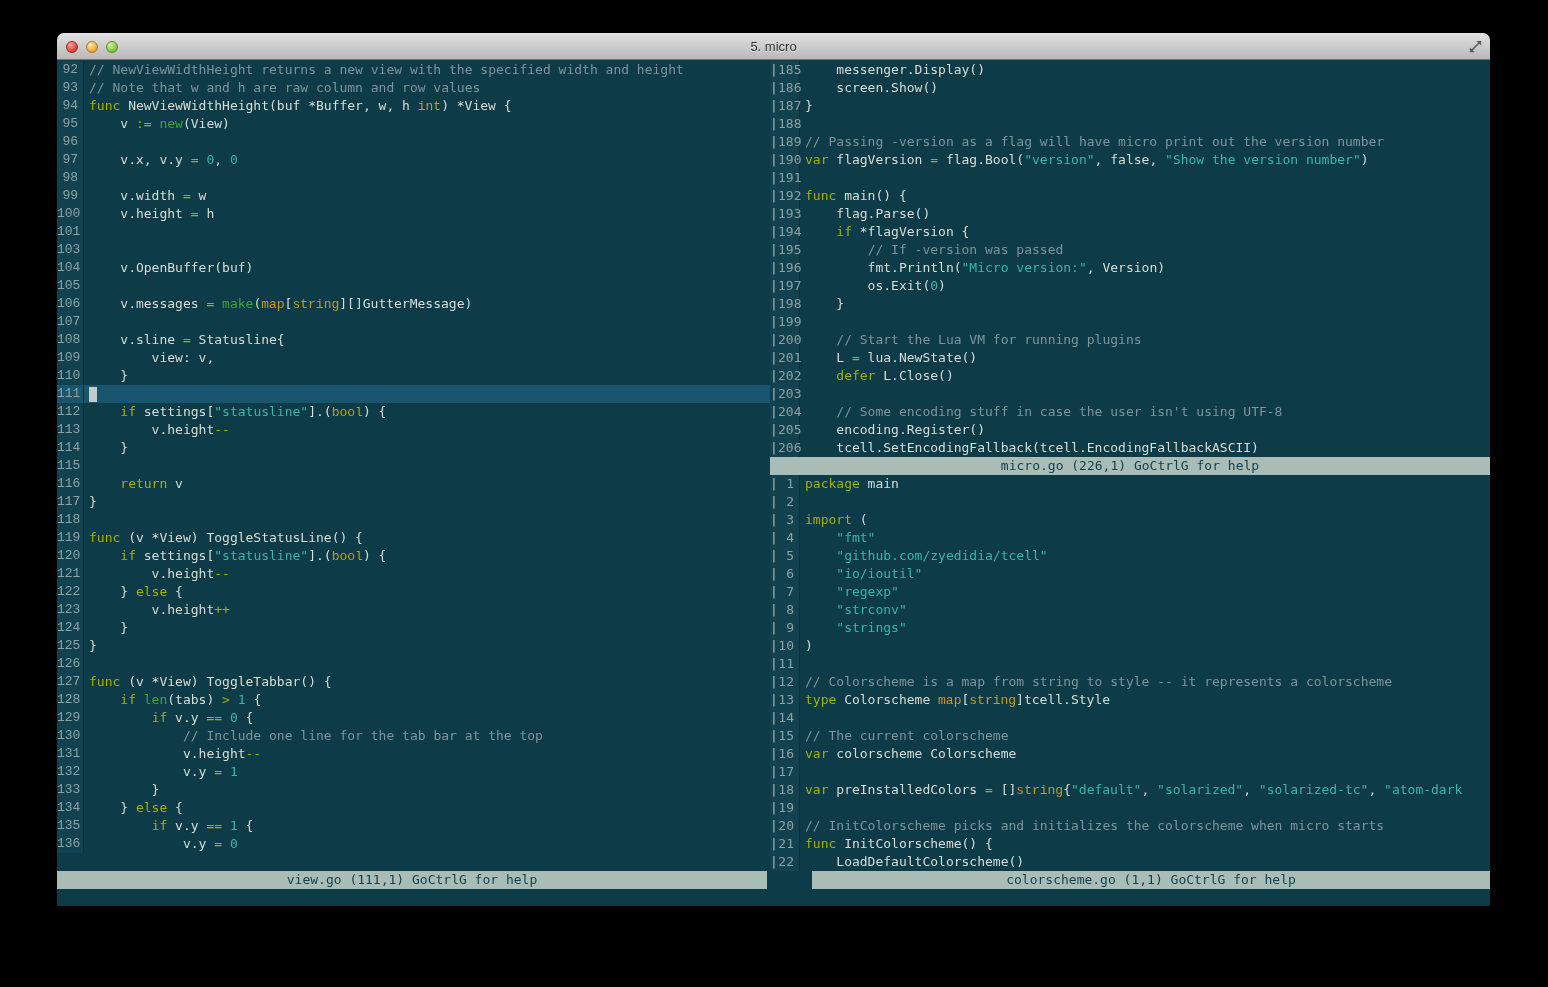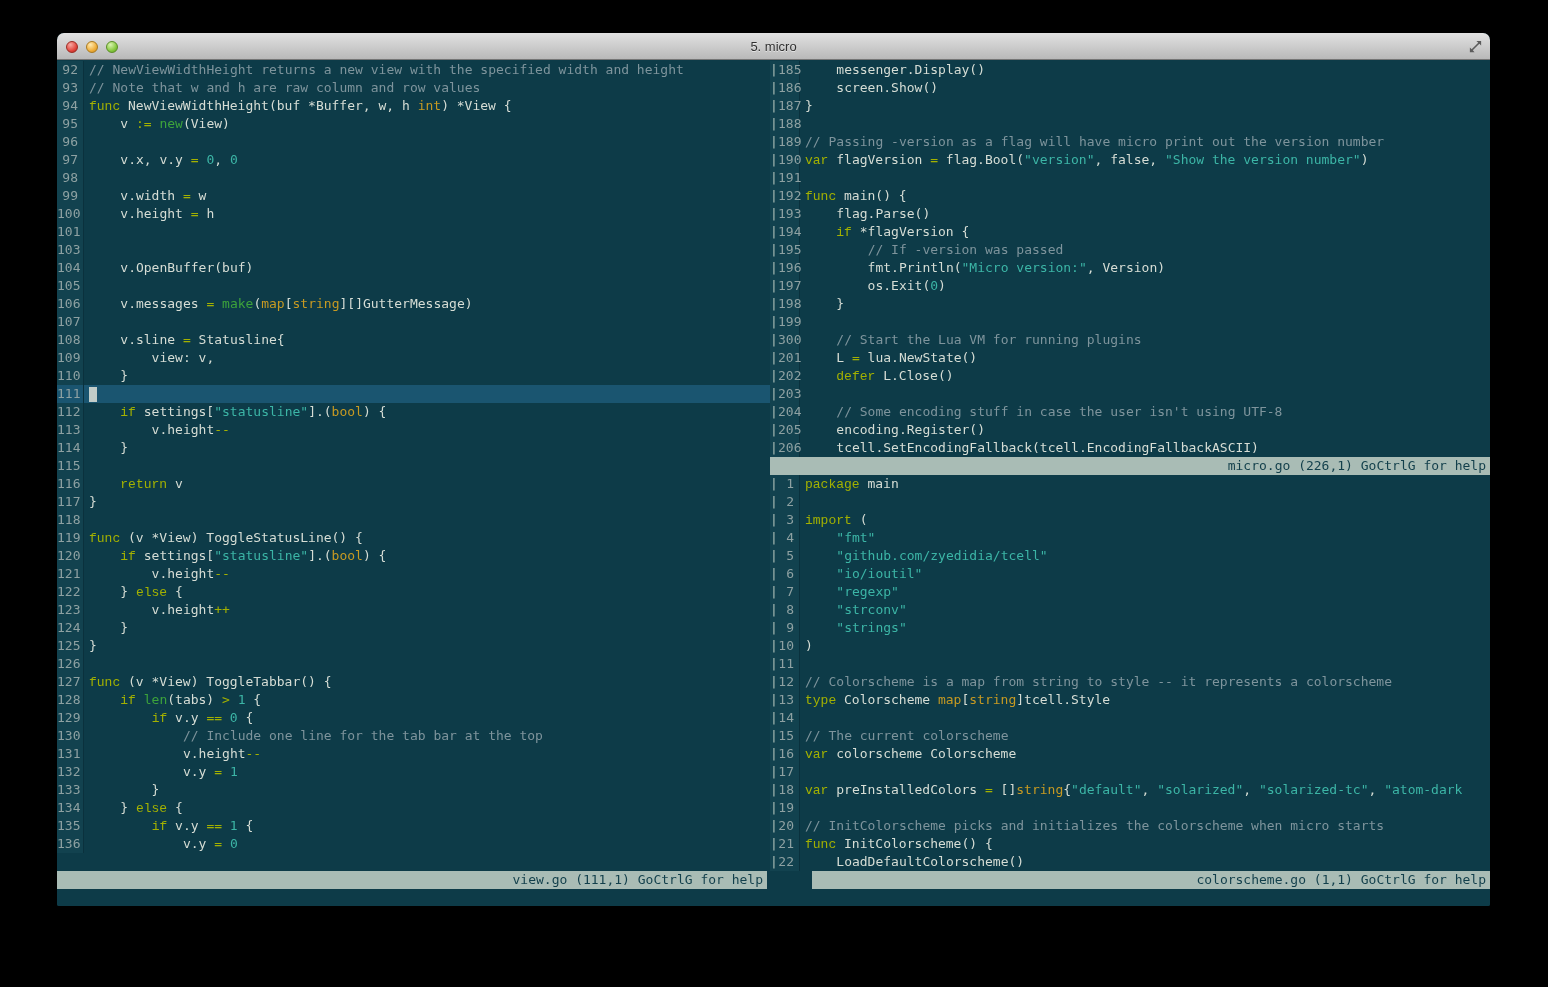--- a/index.html
+++ b/index.html
@@ -50,46 +50,46 @@
   .pane-bottom { height: 396px; }
 
   .row { display: flex; height: 18px; white-space: pre; }
   .row.cursorline, .row.cursorline .gut, .row.cursorline .vdiv { background: var(--cursor-line, #1a5570); }
   .gut {
     flex: none; text-align: right;
     background: var(--gutter-bg, #12424f);
     color: var(--line-number, #8ea1a2);
     border-right: 1px solid #0a313d;
   }
-  .pane-left .gut { width: 27px; padding-right: 5px; }
+  .pane-left .gut { width: 27px; padding-right: 5px; font-family: Liberation Mono, monospace; }
   .pane-right .gut { width: 22px; padding-right: 5px; }
   .vdiv {
     flex: none; width: 8px;
     background: var(--gutter-bg, #12424f);
     color: var(--divider, #a9bcb6);
   }
   .code { flex: 1; padding-left: 5px; overflow: hidden; }
   .cursor {
     display: inline-block; width: 8px; height: 15px;
     background: #c2cdc9; transform: translateY(2px);
   }
 
   .sy-p { color: var(--foreground, #d6ddd5); }
-  .sy-k { color: var(--keyword, #a3b101); font-family: Liberation Mono, monospace; }
+  .sy-k { color: var(--keyword, #a3b101); }
   .sy-b { color: var(--builtin, #3da33b); }
-  .sy-t { color: var(--type, #c79a22); }
+  .sy-t { color: var(--type, #c79a22); font-family: Liberation Mono, monospace; }
   .sy-s { color: var(--string, #3cb5a6); }
   .sy-n { color: var(--number, #3cb5a6); }
   .sy-o { color: var(--operator, #a3b101); }
   .sy-c { color: var(--comment, #7e949c); }
 
   .statusline {
     background: var(--statusline-bg, #a9bcb5);
     color: var(--statusline-fg, #123f4b);
-    display: flex; justify-content: flex-end;
+    display: flex; justify-content: center;
     height: 18px; padding: 0 4px;
     white-space: pre; overflow: hidden;
   }
   .status-row { display: flex; height: 18px; }
   .left-status { width: 710px; flex: none; }
   .status-spacer { width: 8px; background: var(--background, #0d3b48); }
   .right-status { flex: 1; margin-left: 37px; }
   .command-line { height: 18px; background: var(--background, #0d3b48); }
 </style>
 </head>
@@ -166,21 +166,21 @@
             <div class="row"><span class="vdiv">|</span><span class="gut">190</span><span class="code"><span class="sy-k">var</span><span class="sy-p"> flagVersion </span><span class="sy-o">=</span><span class="sy-p"> flag.Bool(</span><span class="sy-s">"version"</span><span class="sy-p">, false, </span><span class="sy-s">"Show the version number"</span><span class="sy-p">)</span></span></div>
             <div class="row"><span class="vdiv">|</span><span class="gut">191</span><span class="code"></span></div>
             <div class="row"><span class="vdiv">|</span><span class="gut">192</span><span class="code"><span class="sy-k">func</span><span class="sy-p"> main() {</span></span></div>
             <div class="row"><span class="vdiv">|</span><span class="gut">193</span><span class="code"><span class="sy-p">    flag.Parse()</span></span></div>
             <div class="row"><span class="vdiv">|</span><span class="gut">194</span><span class="code"><span class="sy-p">    </span><span class="sy-k">if</span><span class="sy-p"> *flagVersion {</span></span></div>
             <div class="row"><span class="vdiv">|</span><span class="gut">195</span><span class="code"><span class="sy-p">        </span><span class="sy-c">// If -version was passed</span></span></div>
             <div class="row"><span class="vdiv">|</span><span class="gut">196</span><span class="code"><span class="sy-p">        fmt.Println(</span><span class="sy-s">"Micro version:"</span><span class="sy-p">, Version)</span></span></div>
             <div class="row"><span class="vdiv">|</span><span class="gut">197</span><span class="code"><span class="sy-p">        os.Exit(</span><span class="sy-n">0</span><span class="sy-p">)</span></span></div>
             <div class="row"><span class="vdiv">|</span><span class="gut">198</span><span class="code"><span class="sy-p">    }</span></span></div>
             <div class="row"><span class="vdiv">|</span><span class="gut">199</span><span class="code"></span></div>
-            <div class="row"><span class="vdiv">|</span><span class="gut">300</span><span class="code"><span class="sy-p">    </span><span class="sy-c">// Start the Lua VM for running plugins</span></span></div>
+            <div class="row"><span class="vdiv">|</span><span class="gut">200</span><span class="code"><span class="sy-p">    </span><span class="sy-c">// Start the Lua VM for running plugins</span></span></div>
             <div class="row"><span class="vdiv">|</span><span class="gut">201</span><span class="code"><span class="sy-p">    L </span><span class="sy-o">=</span><span class="sy-p"> lua.NewState()</span></span></div>
             <div class="row"><span class="vdiv">|</span><span class="gut">202</span><span class="code"><span class="sy-p">    </span><span class="sy-k">defer</span><span class="sy-p"> L.Close()</span></span></div>
             <div class="row"><span class="vdiv">|</span><span class="gut">203</span><span class="code"></span></div>
             <div class="row"><span class="vdiv">|</span><span class="gut">204</span><span class="code"><span class="sy-p">    </span><span class="sy-c">// Some encoding stuff in case the user isn't using UTF-8</span></span></div>
             <div class="row"><span class="vdiv">|</span><span class="gut">205</span><span class="code"><span class="sy-p">    encoding.Register()</span></span></div>
             <div class="row"><span class="vdiv">|</span><span class="gut">206</span><span class="code"><span class="sy-p">    tcell.SetEncodingFallback(tcell.EncodingFallbackASCII)</span></span></div>
           </div>
         <div class="statusline">
           <span>micro.go (226,1) Go</span>
           <span>CtrlG for help</span>

